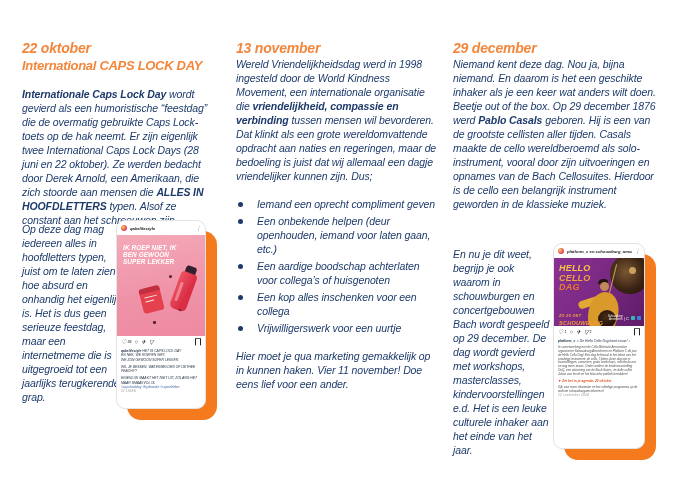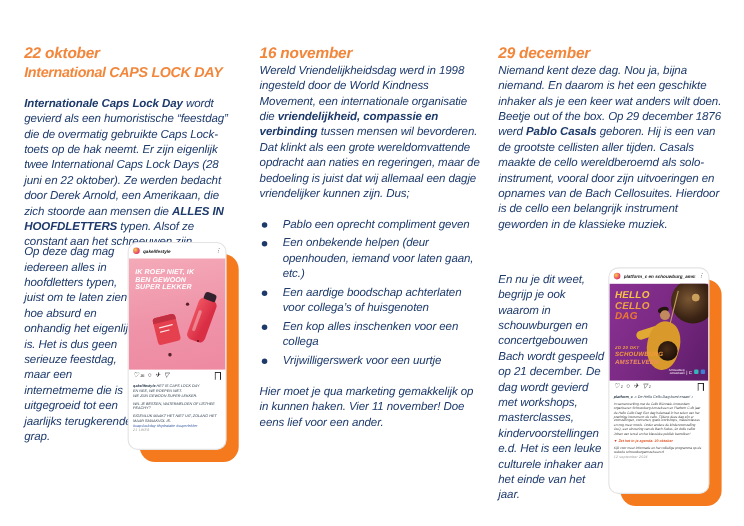--- a/index.html
+++ b/index.html
@@ -46,21 +46,21 @@
   .jar{position:absolute;left:24px;top:52px;width:21px;height:25px;background:#e4404e;border-radius:3px;transform:rotate(-14deg);}
   .jar .jlid{position:absolute;left:0;top:0;width:100%;height:5px;background:#c22f40;border-radius:3px 3px 0 0;}
   .jar .jl1,.jar .jl2{position:absolute;left:4px;height:1.4px;background:rgba(255,255,255,.85);border-radius:1px;}
   .jar .jl1{top:9px;width:13px;}
   .jar .jl2{top:13px;width:9px;}
   .berry{position:absolute;border-radius:50%;background:#57202c;}
   .b1{width:3px;height:3px;left:52px;top:40px;}
   .b2{width:2.5px;height:2.5px;left:36px;top:86px;}
   .b3{width:2px;height:2px;left:62px;top:74px;}
   
-  .purple{height:88px;background:linear-gradient(120deg,#8a3194 0%,#7b2a84 45%,#5d1c68 100%);}
+  .purple{height:68px;background:linear-gradient(120deg,#8a3194 0%,#7b2a84 45%,#5d1c68 100%);}
   .hello{position:absolute;left:5px;top:6px;font-weight:700;font-size:9px;line-height:9.5px;letter-spacing:.2px;}
   .hello .h1{color:#f6c544;}
   .hello .h2{color:#f0a43e;}
   .hello .h3{color:#ec7b2e;}
   .photo-circle{position:absolute;right:-6px;top:-4px;width:40px;height:40px;border-radius:50%;
     background:radial-gradient(circle at 40% 45%,#7a5733 0%,#3a2314 55%,#1d0f08 100%);}
   .scroll-dot{position:absolute;right:8px;top:9px;width:7px;height:7px;border-radius:50%;background:#caa05c;}
   .cellist-body{position:absolute;left:34px;top:34px;width:30px;height:44px;background:#d99a2b;border-radius:45% 55% 40% 60%;transform:rotate(18deg);}
   .cellist-arm{position:absolute;left:24px;top:40px;width:26px;height:8px;background:#e2a834;border-radius:4px;transform:rotate(-18deg);}
   .cellist-head{position:absolute;left:46px;top:24px;width:9px;height:9px;border-radius:50%;background:#c08a5e;}
@@ -138,37 +138,37 @@
           <div class="cap-gap"></div>
           <div class="cap-line">EIGENLIJK MAAKT HET NIET UIT, ZOLANG HET MAAR SMAAKVOL IS.</div>
           <div class="hashtags">#capslockday #hydratatie #superlekker</div>
           <div class="cap-meta">21 LIKES</div>
         </div>
       </div>
     </figure>
   </section>
 
   <section class="col" id="col2">
-    <div class="date">16 november</div>
+    <div class="date">13 november</div>
     <p class="body"><span>Wereld Vriendelijkheidsdag werd in 1998 ingesteld door de World Kindness Movement, een internationale organisatie die </span><b>vriendelijkheid, compassie en verbinding</b><span> tussen mensen wil bevorderen. Dat klinkt als een grote wereldomvattende opdracht aan naties en regeringen, maar de bedoeling is juist dat wij allemaal een dagje vriendelijker kunnen zijn. Dus;</span></p>
     <ul class="bullets">
-      <li><span>Pablo een oprecht compliment geven</span></li>
+      <li><span>Iemand een oprecht compliment geven</span></li>
       <li><span>Een onbekende helpen (deur openhouden, iemand voor laten gaan, etc.)</span></li>
       <li><span>Een aardige boodschap achterlaten voor collega’s of huisgenoten</span></li>
       <li><span>Een kop alles inschenken voor een collega</span></li>
       <li><span>Vrijwilligerswerk voor een uurtje</span></li>
     </ul>
     <p class="body">Hier moet je qua marketing gemakkelijk op in kunnen haken. Vier 11 november! Doe eens lief voor een ander.</p>
   </section>
 
   <section class="col" id="col3">
     <div class="date">29 december</div>
     <p class="body"><span>Niemand kent deze dag. Nou ja, bijna niemand. En daarom is het een geschikte inhaker als je een keer wat anders wilt doen. Beetje out of the box. Op 29 december 1876 werd </span><b>Pablo Casals</b><span> geboren. Hij is een van de grootste cellisten aller tijden. Casals maakte de cello wereldberoemd als solo-instrument, vooral door zijn uitvoeringen en opnames van de Bach Cellosuites. Hierdoor is de cello een belangrijk instrument geworden in de klassieke muziek.</span></p>
 
-    <p class="body narrow" style="top:207px;width:100px;">En nu je dit weet, begrijp je ook waarom in schouwburgen en concertgebouwen Bach wordt gespeeld op 21 december. De dag wordt gevierd met workshops, masterclasses, kindervoorstellingen e.d. Het is een leuke culturele inhaker aan het einde van het jaar.</p>
+    <p class="body narrow" style="top:207px;width:100px;">En nu je dit weet, begrijp je ook waarom in schouwburgen en concertgebouwen Bach wordt gespeeld op 29 december. De dag wordt gevierd met workshops, masterclasses, kindervoorstellingen e.d. Het is een leuke culturele inhaker aan het einde van het jaar.</p>
 
     <figure class="phone-wrap" style="left:100px;top:203px;width:92px;height:206px;margin:0;">
       <div class="phone-shadow"></div>
       <div class="phone">
         <div class="ig-header">
           <span class="avatar"></span>
           <span class="ig-user">platform_c en schouwburg_amstelveen</span>
           <span class="ig-more">⋮</span>
         </div>
         <div class="ig-image purple">

